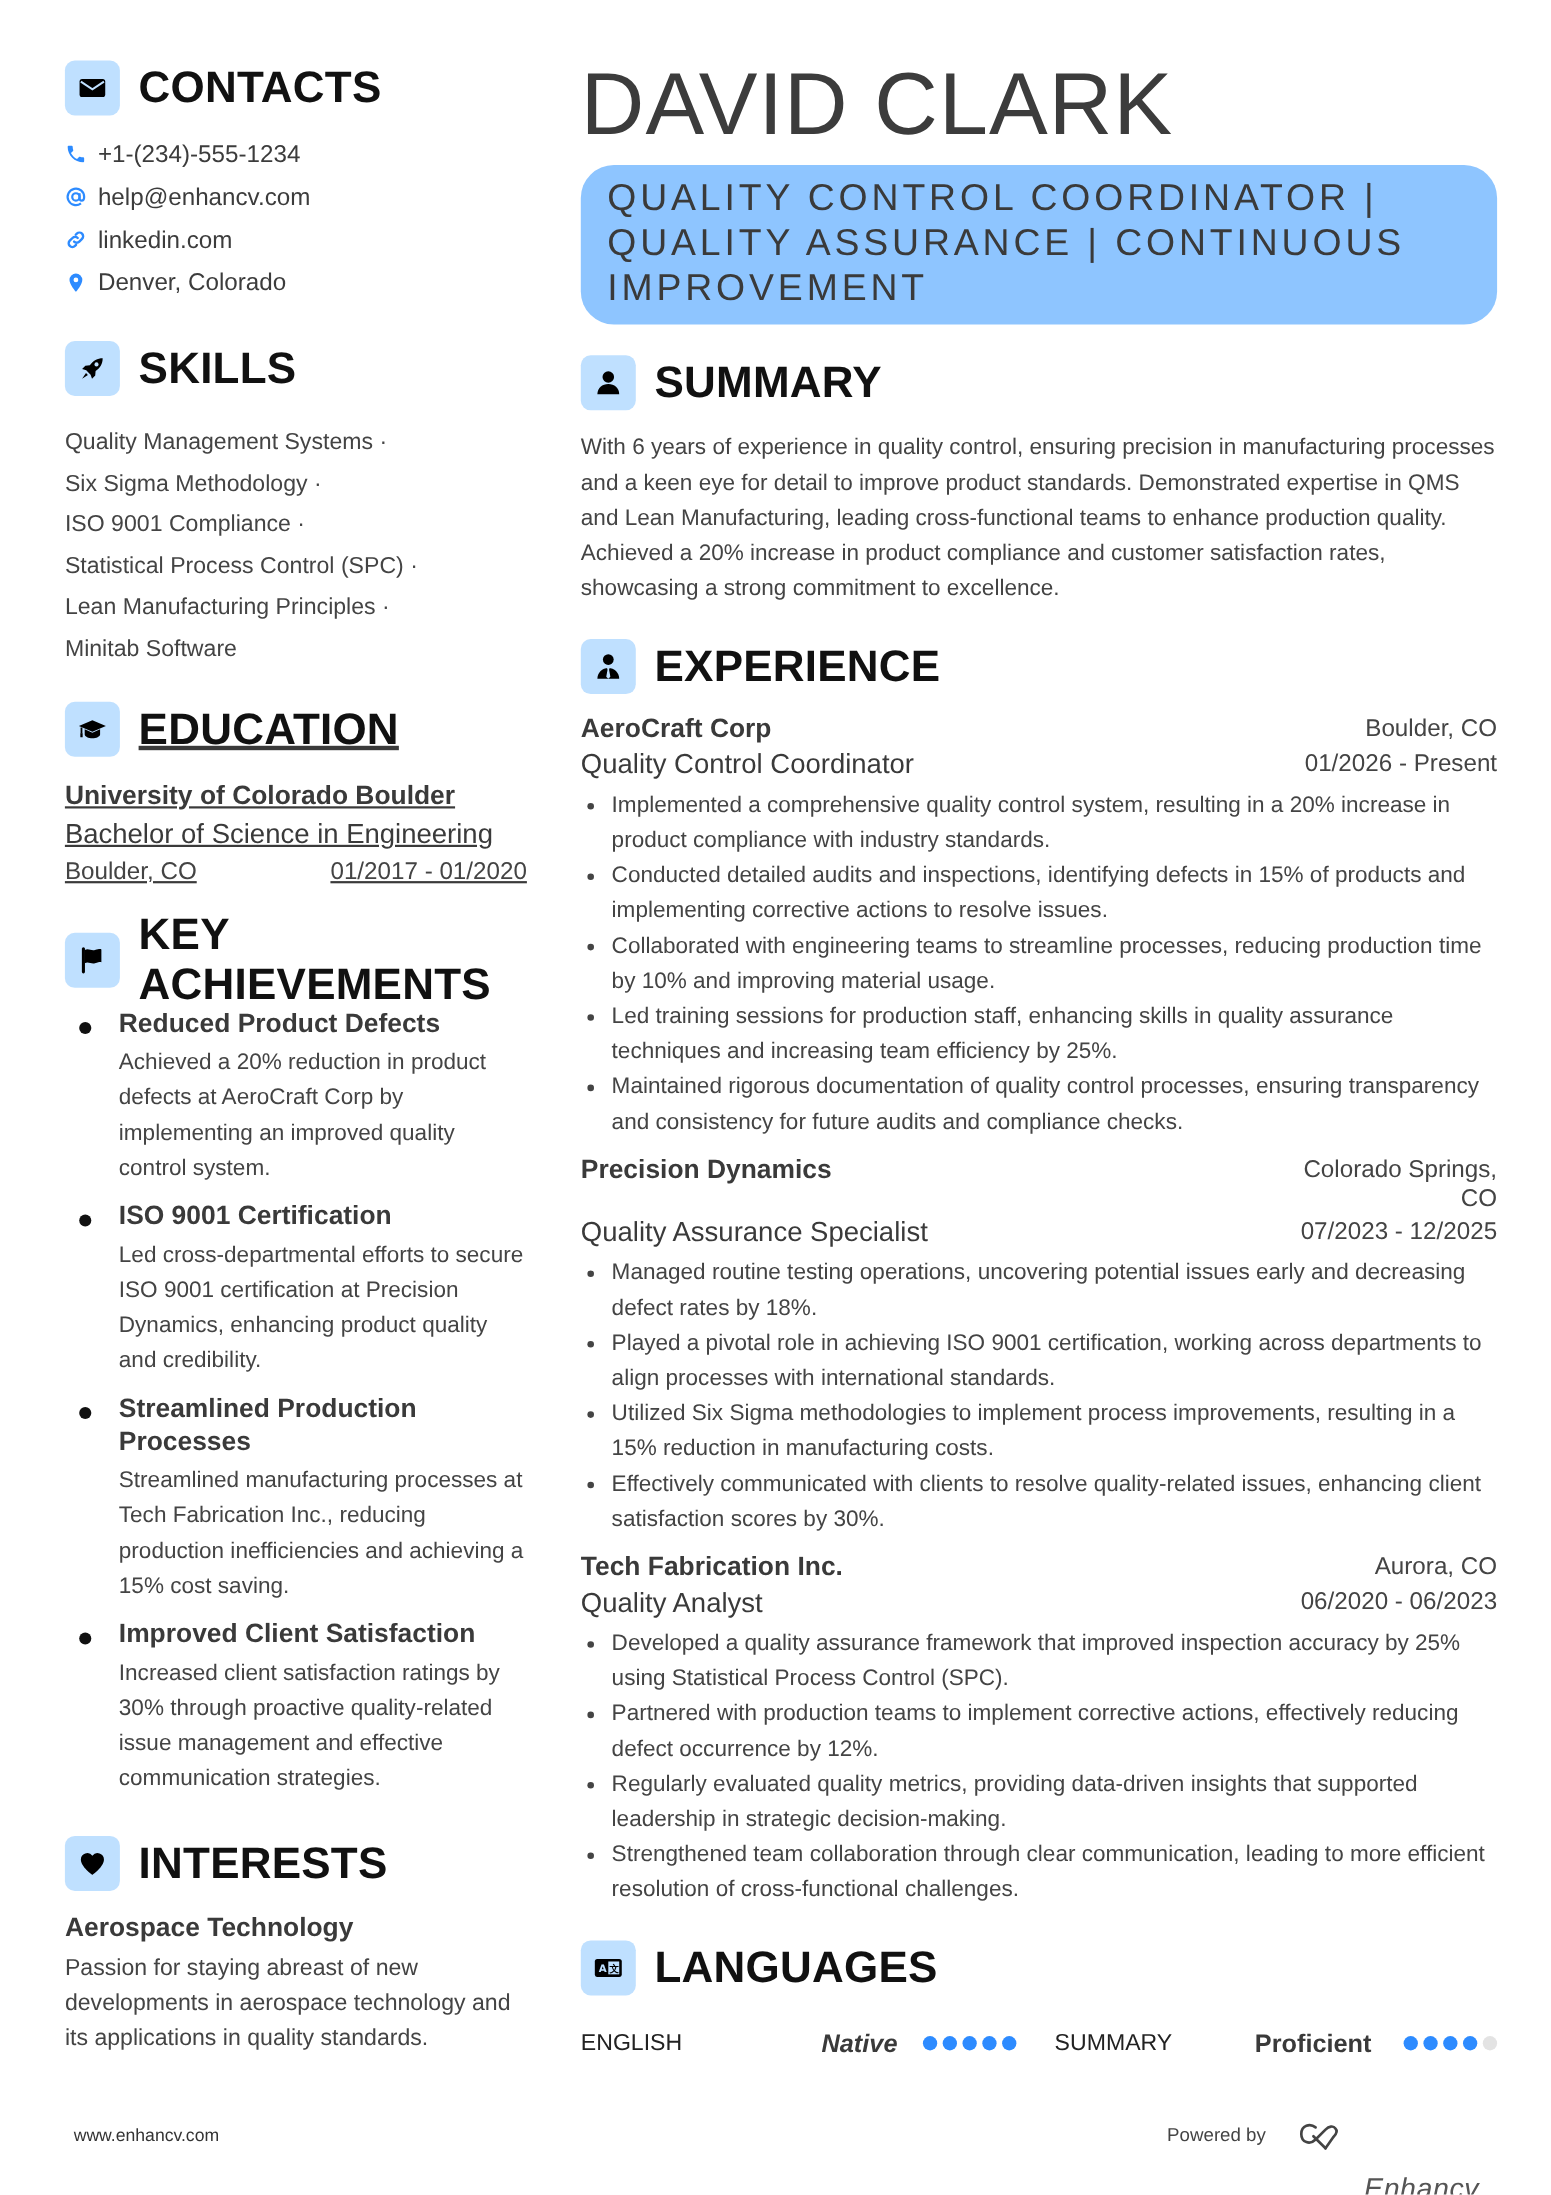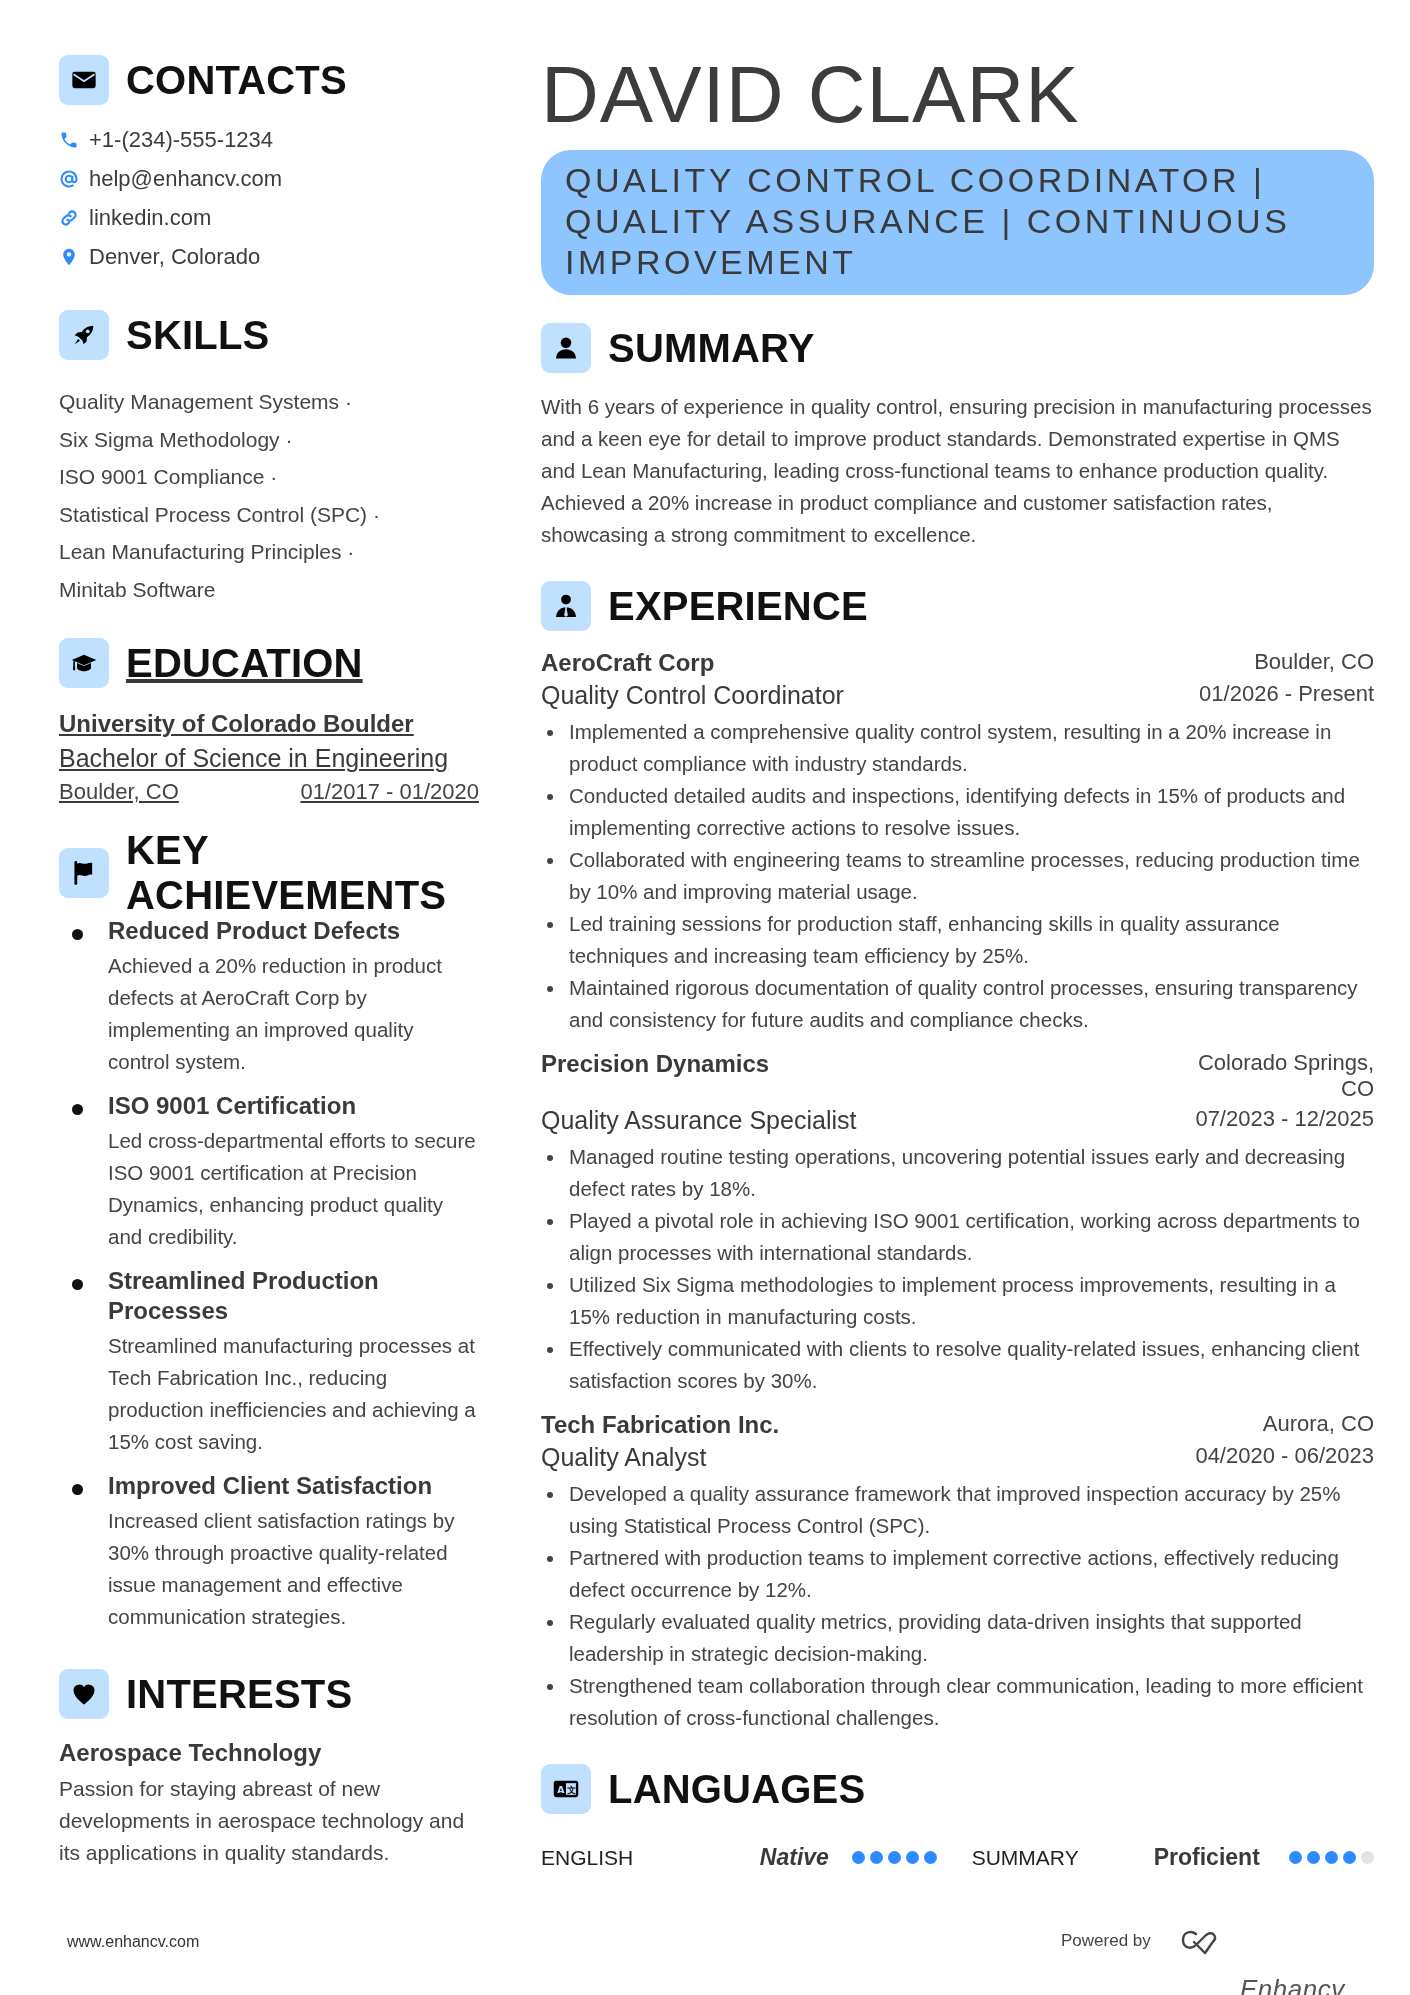--- a/index.html
+++ b/index.html
@@ -1,19 +1,19 @@
 <!DOCTYPE html>
 <html><head>
 <meta charset="utf-8">
 <style>
   * { box-sizing: border-box; margin: 0; padding: 0; }
   html, body { width: 1410px; height: 1995px; background: #ffffff; overflow: hidden; }
   body { position: relative; font-family: "Liberation Sans", "DejaVu Sans", sans-serif; color: #3a3a3a; }
   .left { position: absolute; left: 59px; top: 55px; width: 420px; }
-  .right { position: absolute; left: 541px; top: 50px; width: 833px; }
+  .right { position: absolute; left: 528px; top: 50px; width: 833px; }
   .sec-head { display: flex; align-items: center; height: 50px; }
   .ico-box { width: 50px; height: 50px; border-radius: 9px; background: #bfe0ff; display: flex; align-items: center; justify-content: center; flex-shrink: 0; }
   .ico-box svg { width: 28px; height: 28px; }
   .sec-title { margin-left: 17px; font-size: 40px; font-weight: bold; color: #111; letter-spacing: 0.2px; }
   .contact-row { display: flex; align-items: center; height: 39px; font-size: 22px; color: #3c3c3c; }
   .contact-row .ci { width: 30px; display: flex; align-items: center; }
   .contact-row .ci svg { width: 20px; height: 20px; }
   .skill { font-size: 21px; line-height: 37.5px; color: #444; }
   .edu-school { font-size: 24px; font-weight: bold; color: #3a3a3a; margin-top: 22px; }
   .edu-degree { font-size: 25px; color: #3a3a3a; margin-top: 6px; }
@@ -254,21 +254,21 @@
       </ul>
     </div>
 
     <div style="margin-top:14px;">
       <div class="job-head">
         <span class="company">Tech Fabrication Inc.</span>
         <span class="loc">Aurora, CO</span>
       </div>
       <div class="job-head" style="margin-top:4px;">
         <span class="role">Quality Analyst</span>
-        <span class="dates">04/2020 - 06/2023</span>
+        <span class="dates">06/2020 - 06/2023</span>
       </div>
       <ul class="bul">
         <li>Developed a quality assurance framework that improved inspection accuracy by 25% using Statistical Process Control (SPC).</li>
         <li>Partnered with production teams to implement corrective actions, effectively reducing defect occurrence by 12%.</li>
         <li>Regularly evaluated quality metrics, providing data-driven insights that supported leadership in strategic decision-making.</li>
         <li>Strengthened team collaboration through clear communication, leading to more efficient resolution of cross-functional challenges.</li>
       </ul>
     </div>
   </div>
 

